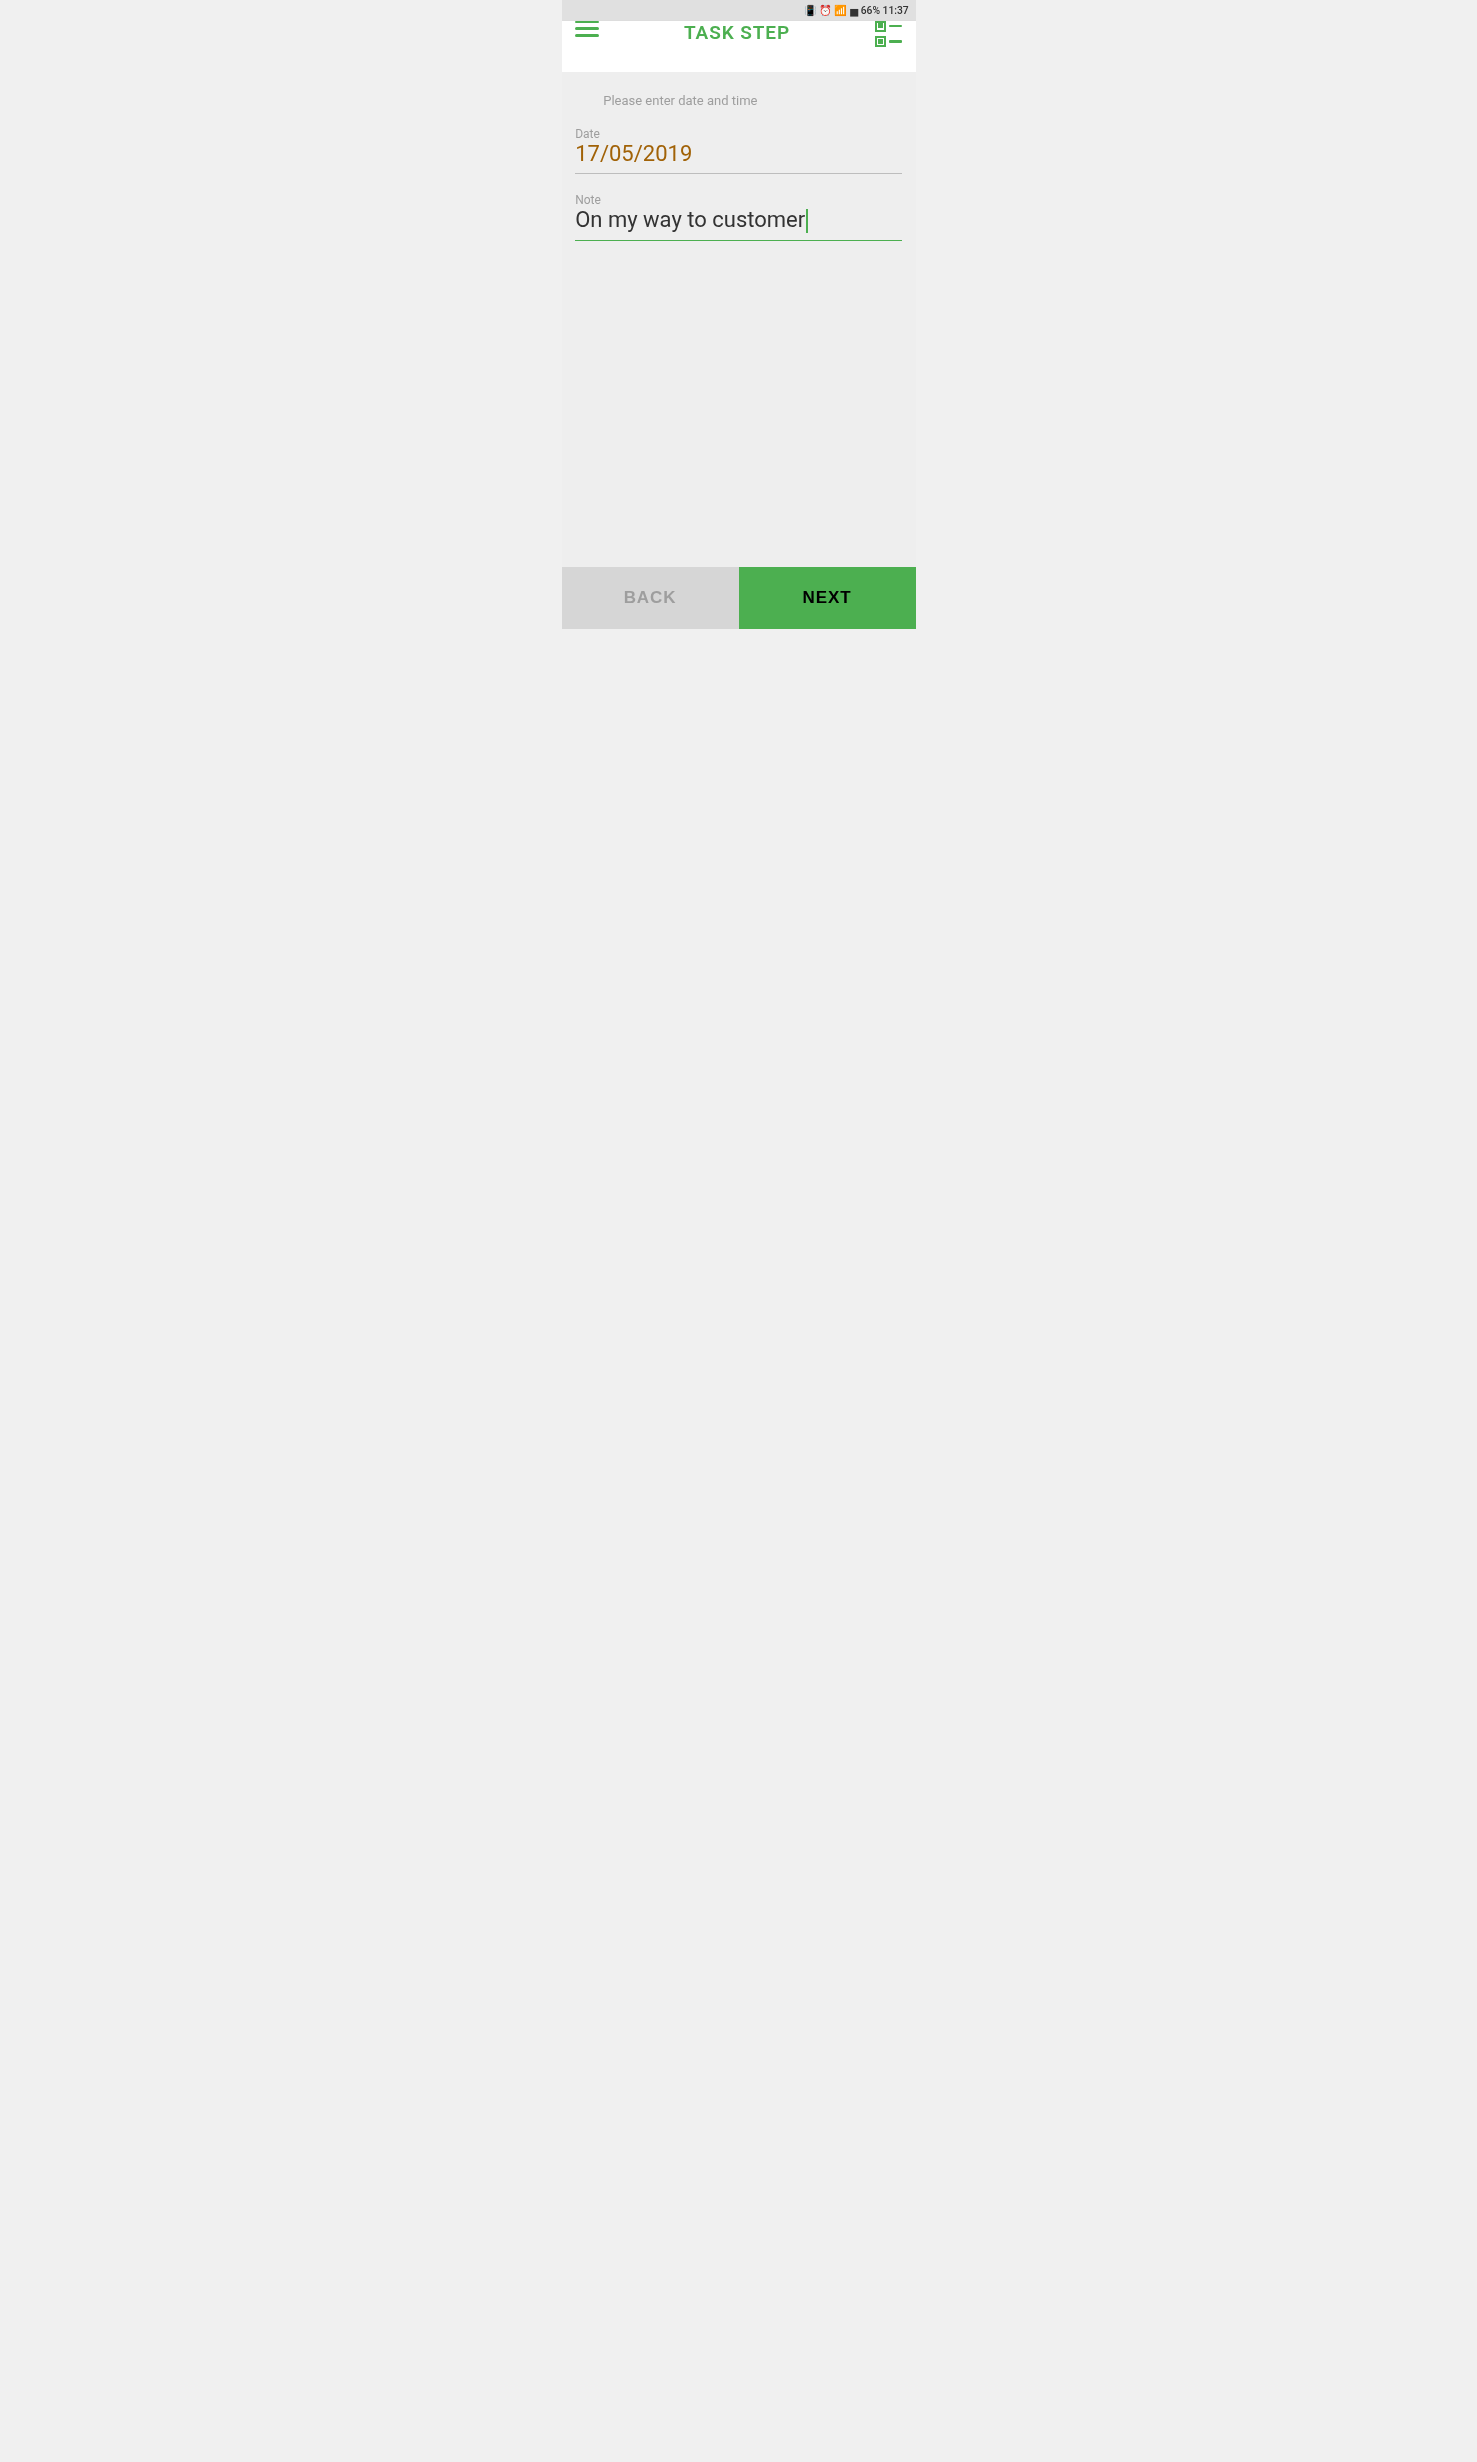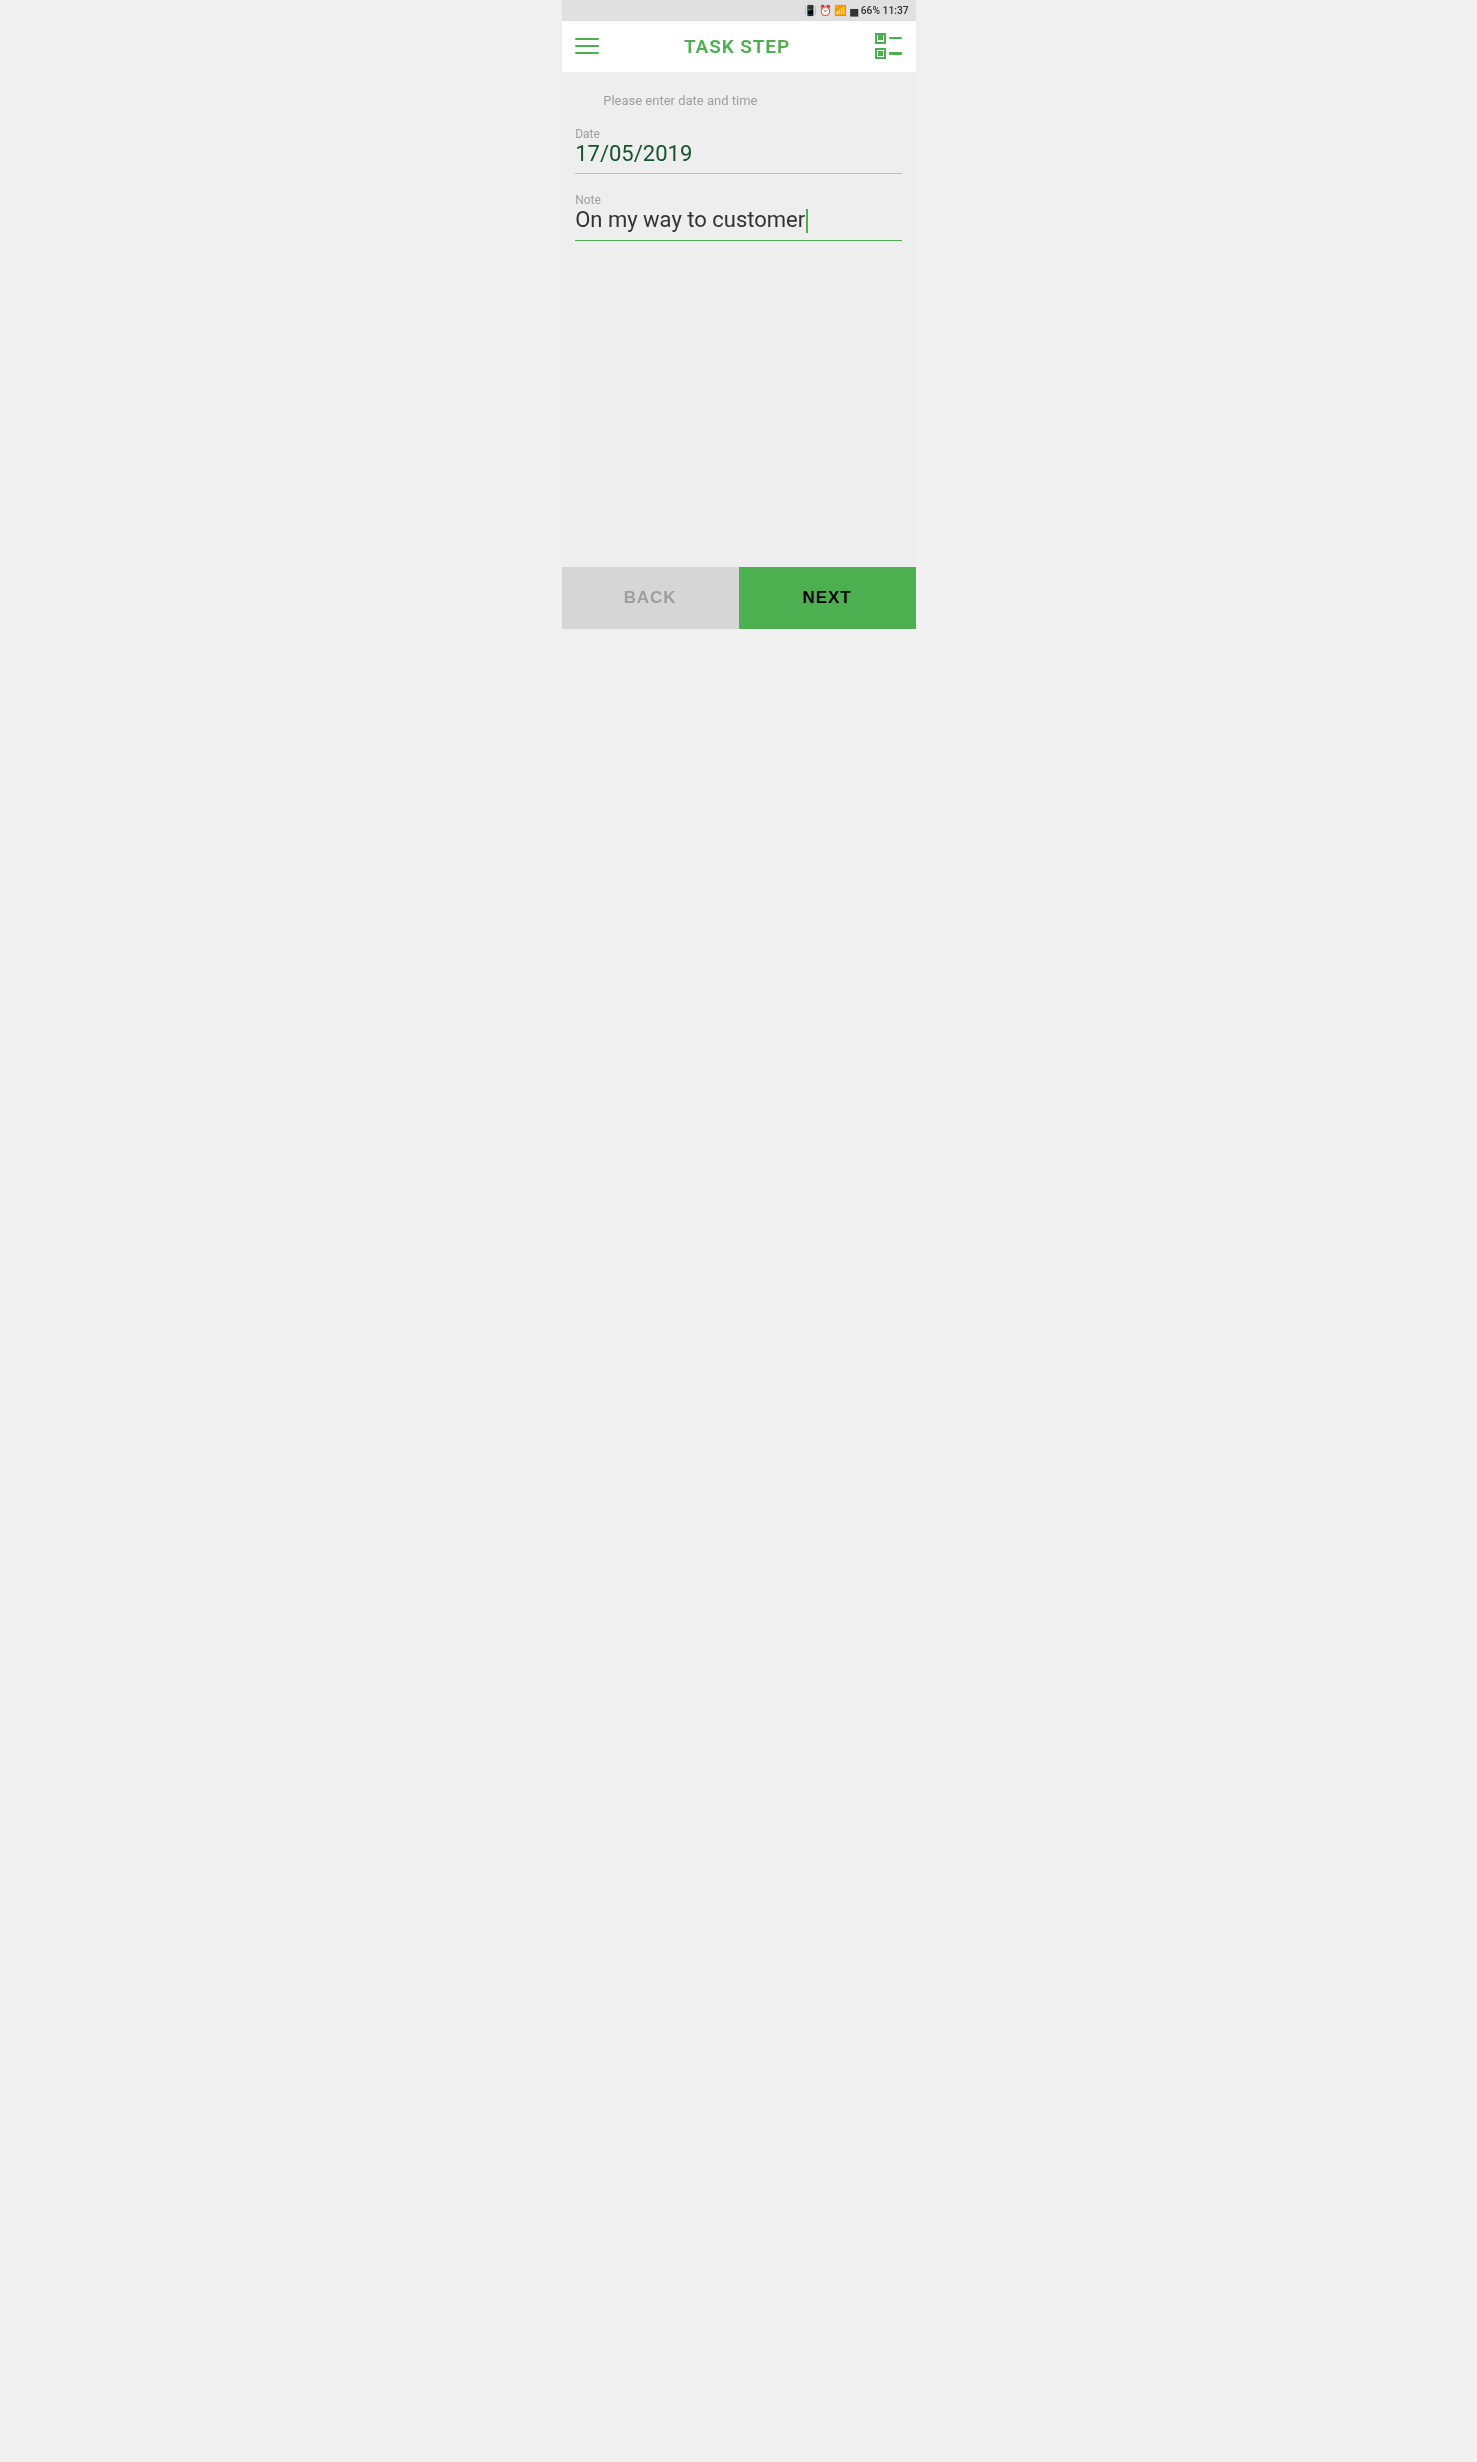--- a/index.html
+++ b/index.html
@@ -41,21 +41,21 @@
       display: flex;
       align-items: center;
       gap: 2.6px;
     }
 
     
     .app-bar {
       background: #ffffff;
       height: 51px;
       display: flex;
-      align-items: center;
+      align-items: flex-start;
       justify-content: space-between;
       padding: 0 13.7px;
       box-shadow: 0 0.9px 2.6px rgba(0,0,0,0.1);
     }
 
     .app-bar-title {
       font-size: 19px;
       font-weight: 600;
       color: #4CAF50;
       letter-spacing: 0.9px;
@@ -98,21 +98,21 @@
 
     .field-prompt {
       font-size: 13px;
       color: #9e9e9e;
       margin-bottom: 13.7px;
       margin-left: 28px;
     }
 
     .field-value {
       font-size: 22px;
-      color: #14532d;
+      color: #a16207;
       font-weight: 400;
       padding-bottom: 6.8px;
       border-bottom: 0.9px solid #bdbdbd;
       display: block;
     }
 
     .field-value-note {
       font-size: 22px;
       color: #333;
       font-weight: 400;

